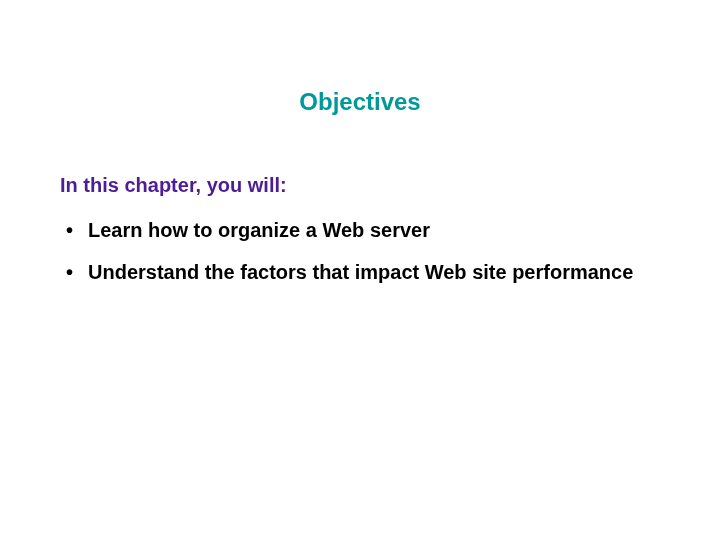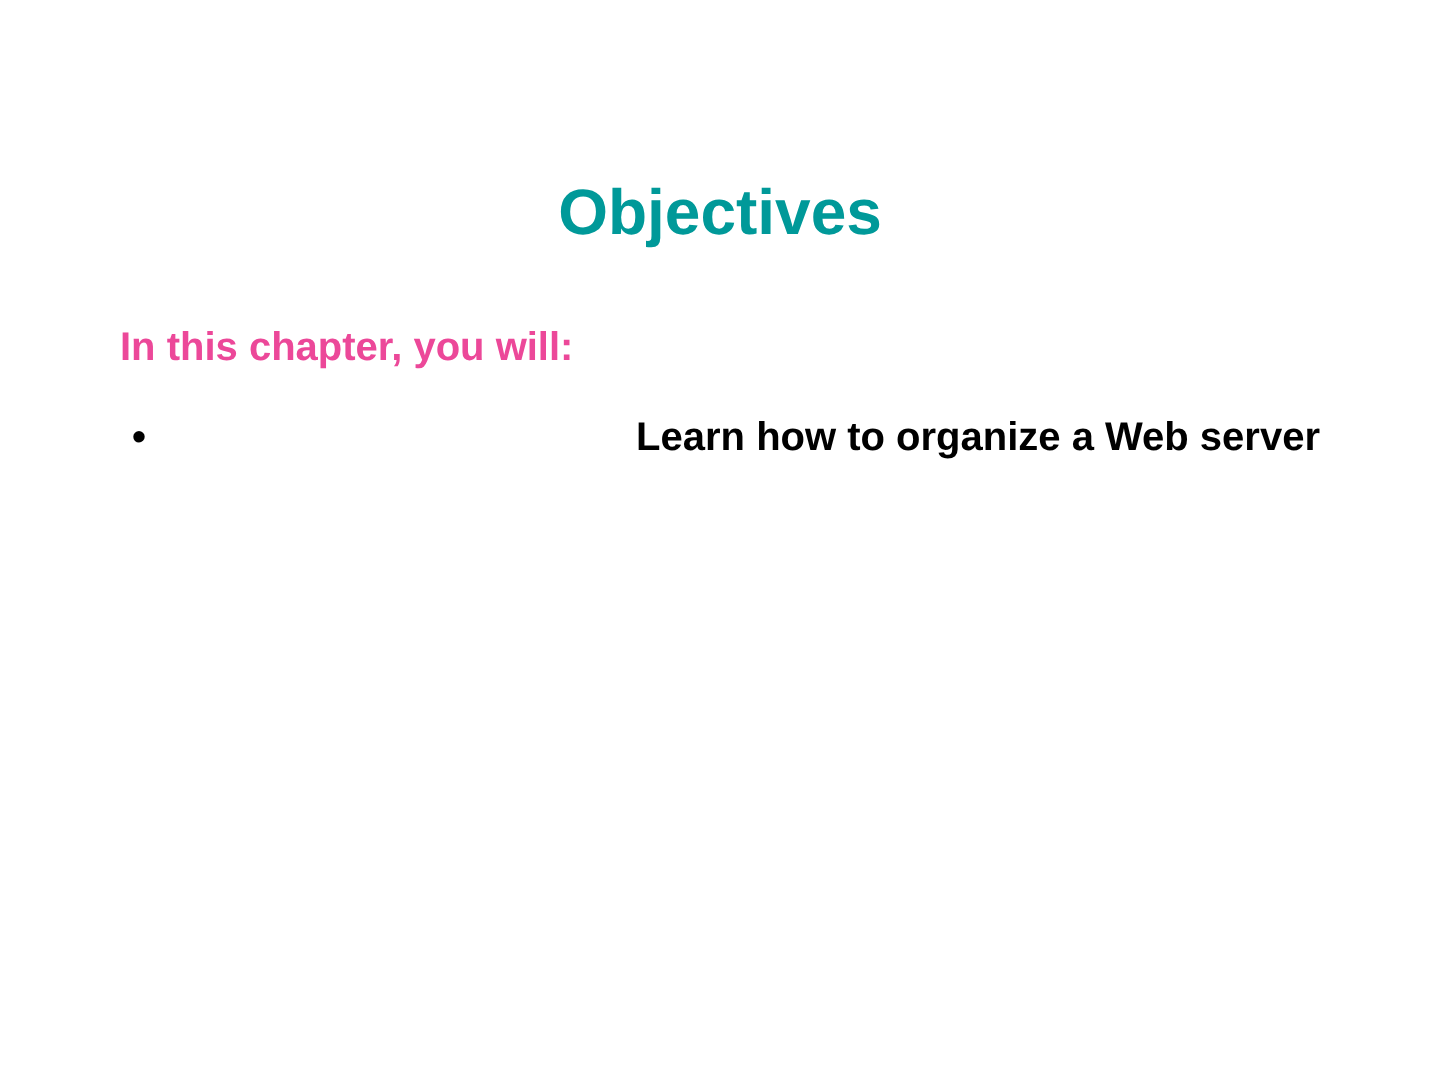--- a/index.html
+++ b/index.html
@@ -13,58 +13,58 @@
   }
   .slide {
     width: 100%;
     height: 100%;
     padding: 0;
     position: relative;
   }
   .title {
     text-align: center;
     color: #009999;
-    font-size: 32px;
+    font-size: 24px;
     font-weight: bold;
     margin-top: 88px;
-    margin-bottom: 38px;
+    margin-bottom: 58px;
   }
   .intro {
-    color: #ec4899;
+    color: #4c1d95;
     font-size: 20px;
     font-weight: bold;
     margin-left: 60px;
     margin-bottom: 20px;
   }
   .bullets {
     margin-left: 60px;
     margin-right: 60px;
     list-style: none;
   }
   .bullets li {
     color: #000000;
     font-size: 20px;
     font-weight: bold;
     margin-bottom: 16px;
     padding-left: 28px;
     position: relative;
     line-height: 1.3;
-    text-align: right;
   }
   .bullets li::before {
     content: "•";
     position: absolute;
     left: 6px;
     top: 0;
     font-size: 20px;
   }
 </style>
 </head>
 <body>
 
 <div class="slide">
   <h1 class="title">Objectives</h1>
   <p class="intro">In this chapter, you will:</p>
   <ul class="bullets">
     <li>Learn how to organize a Web server</li>
+    <li>Understand the factors that impact Web site performance</li>
   </ul>
 
 </div>
 
 </body></html>

